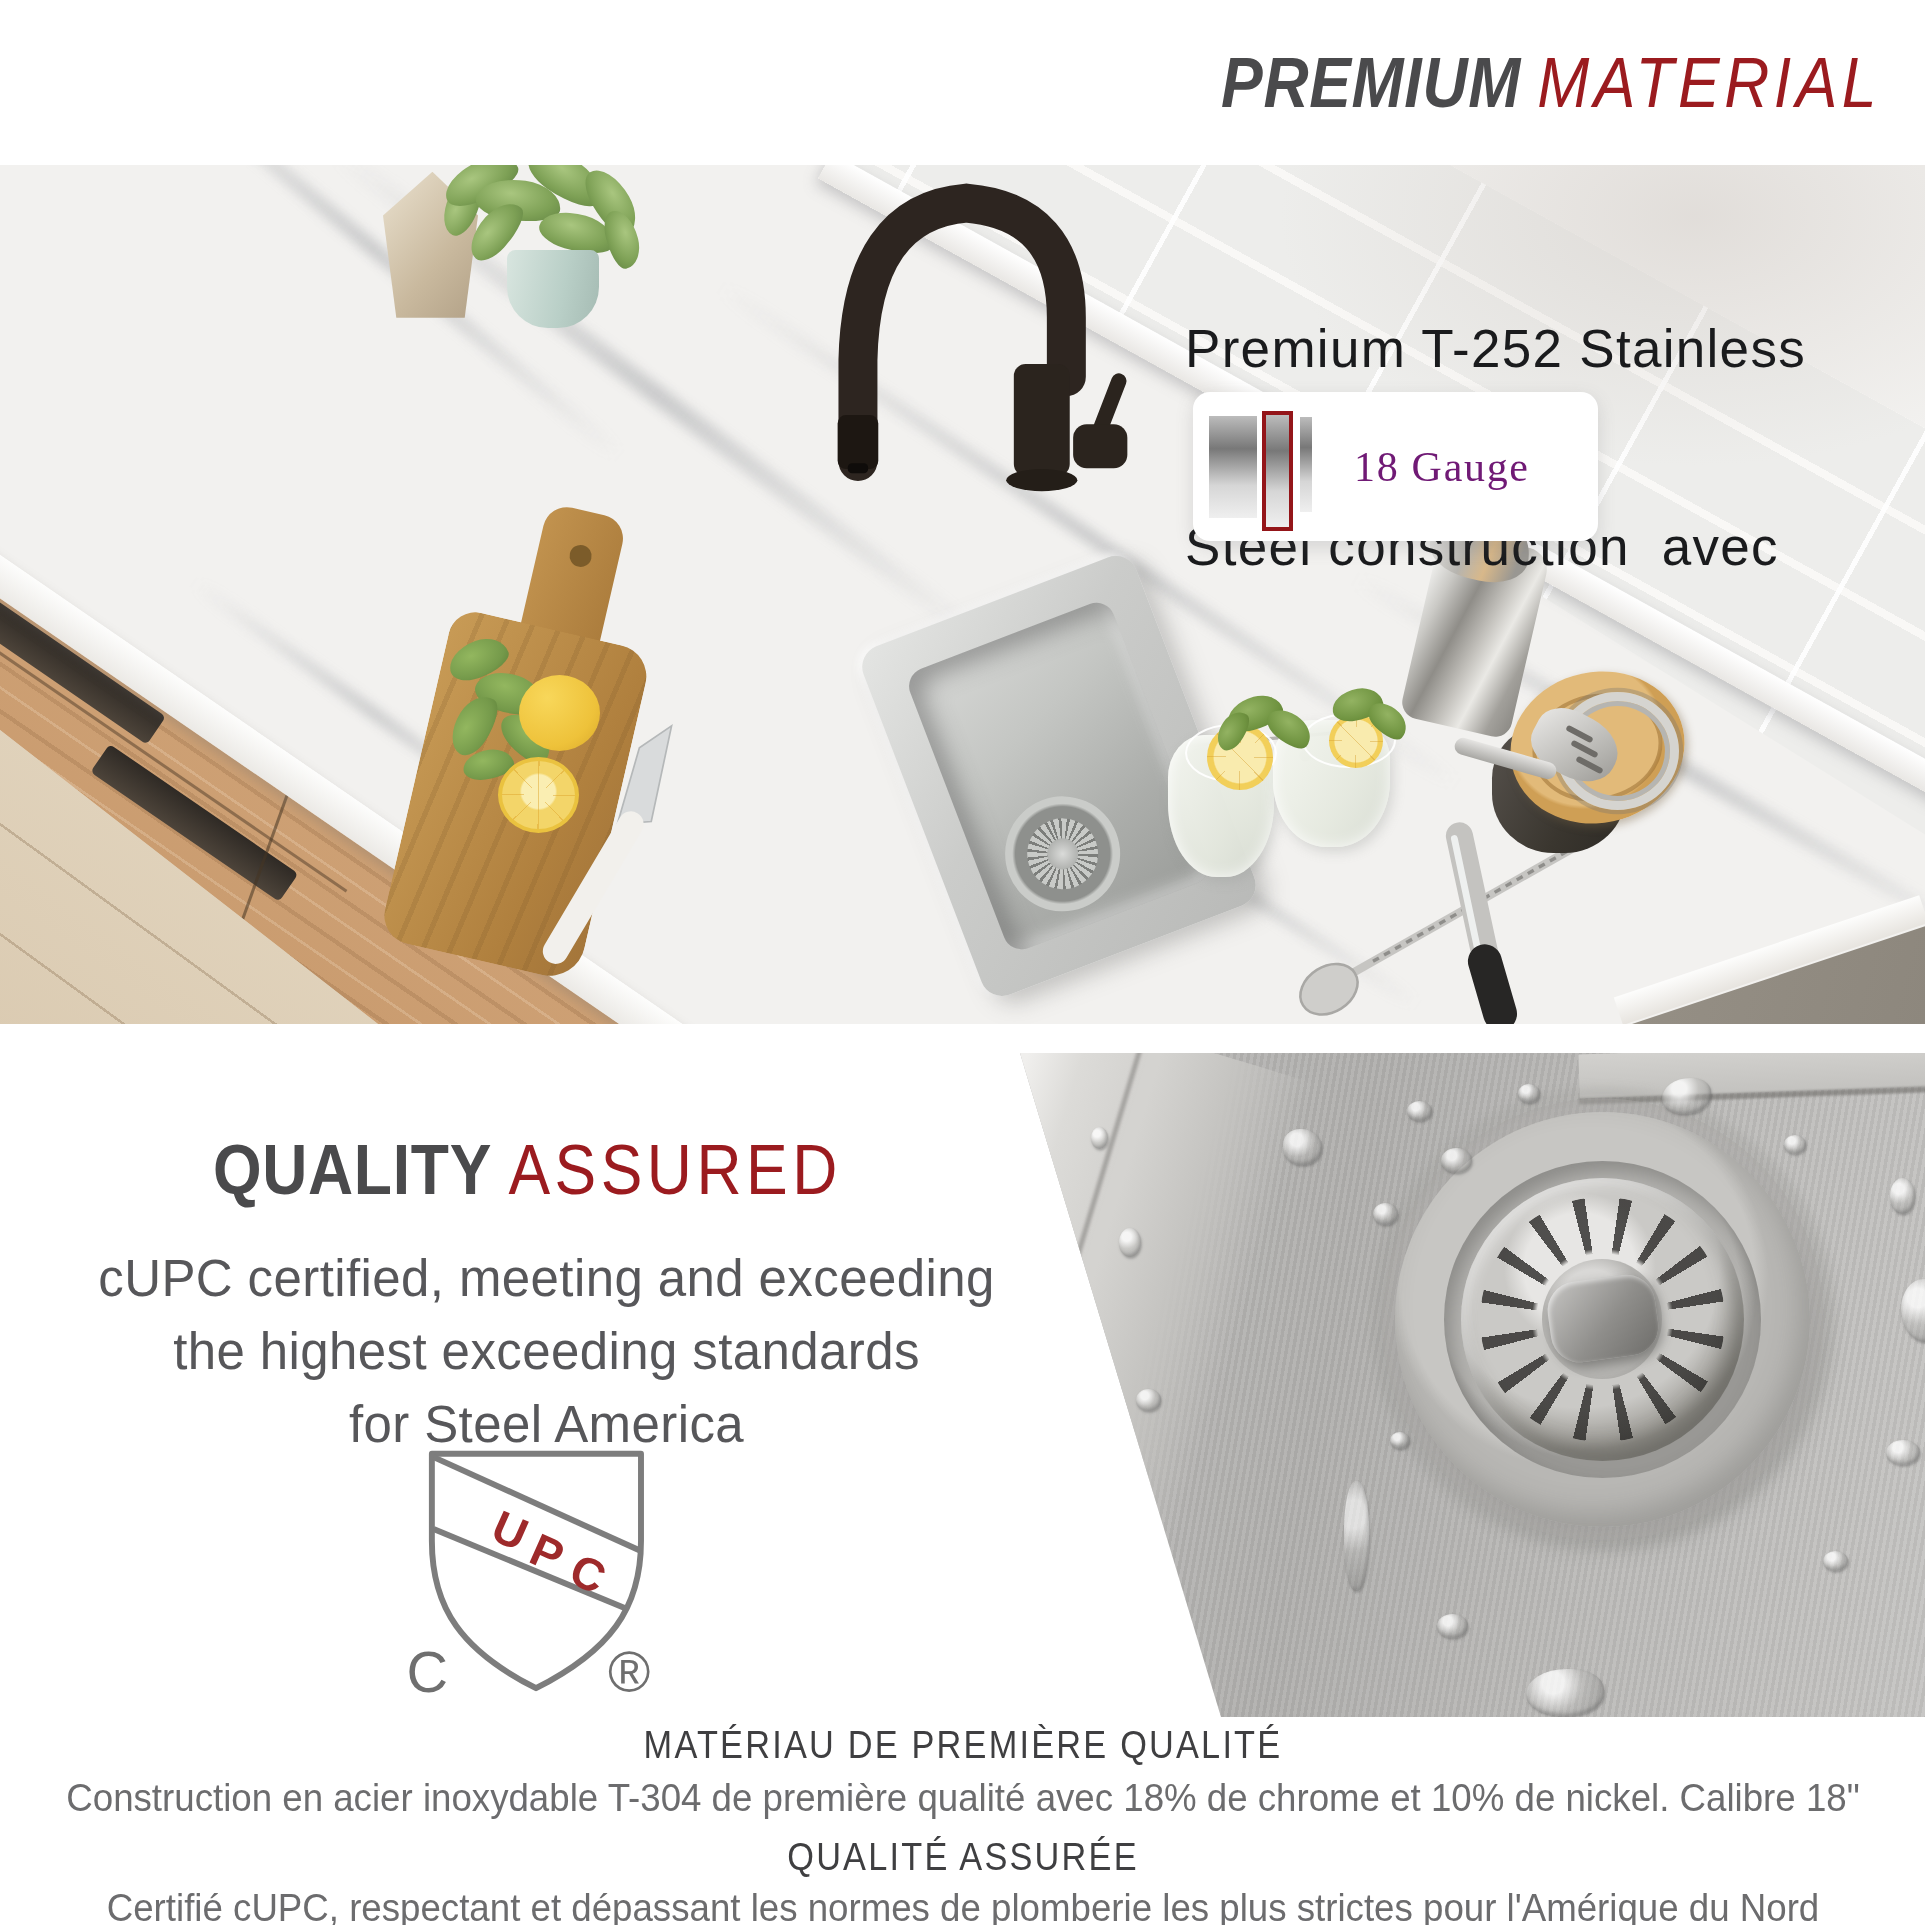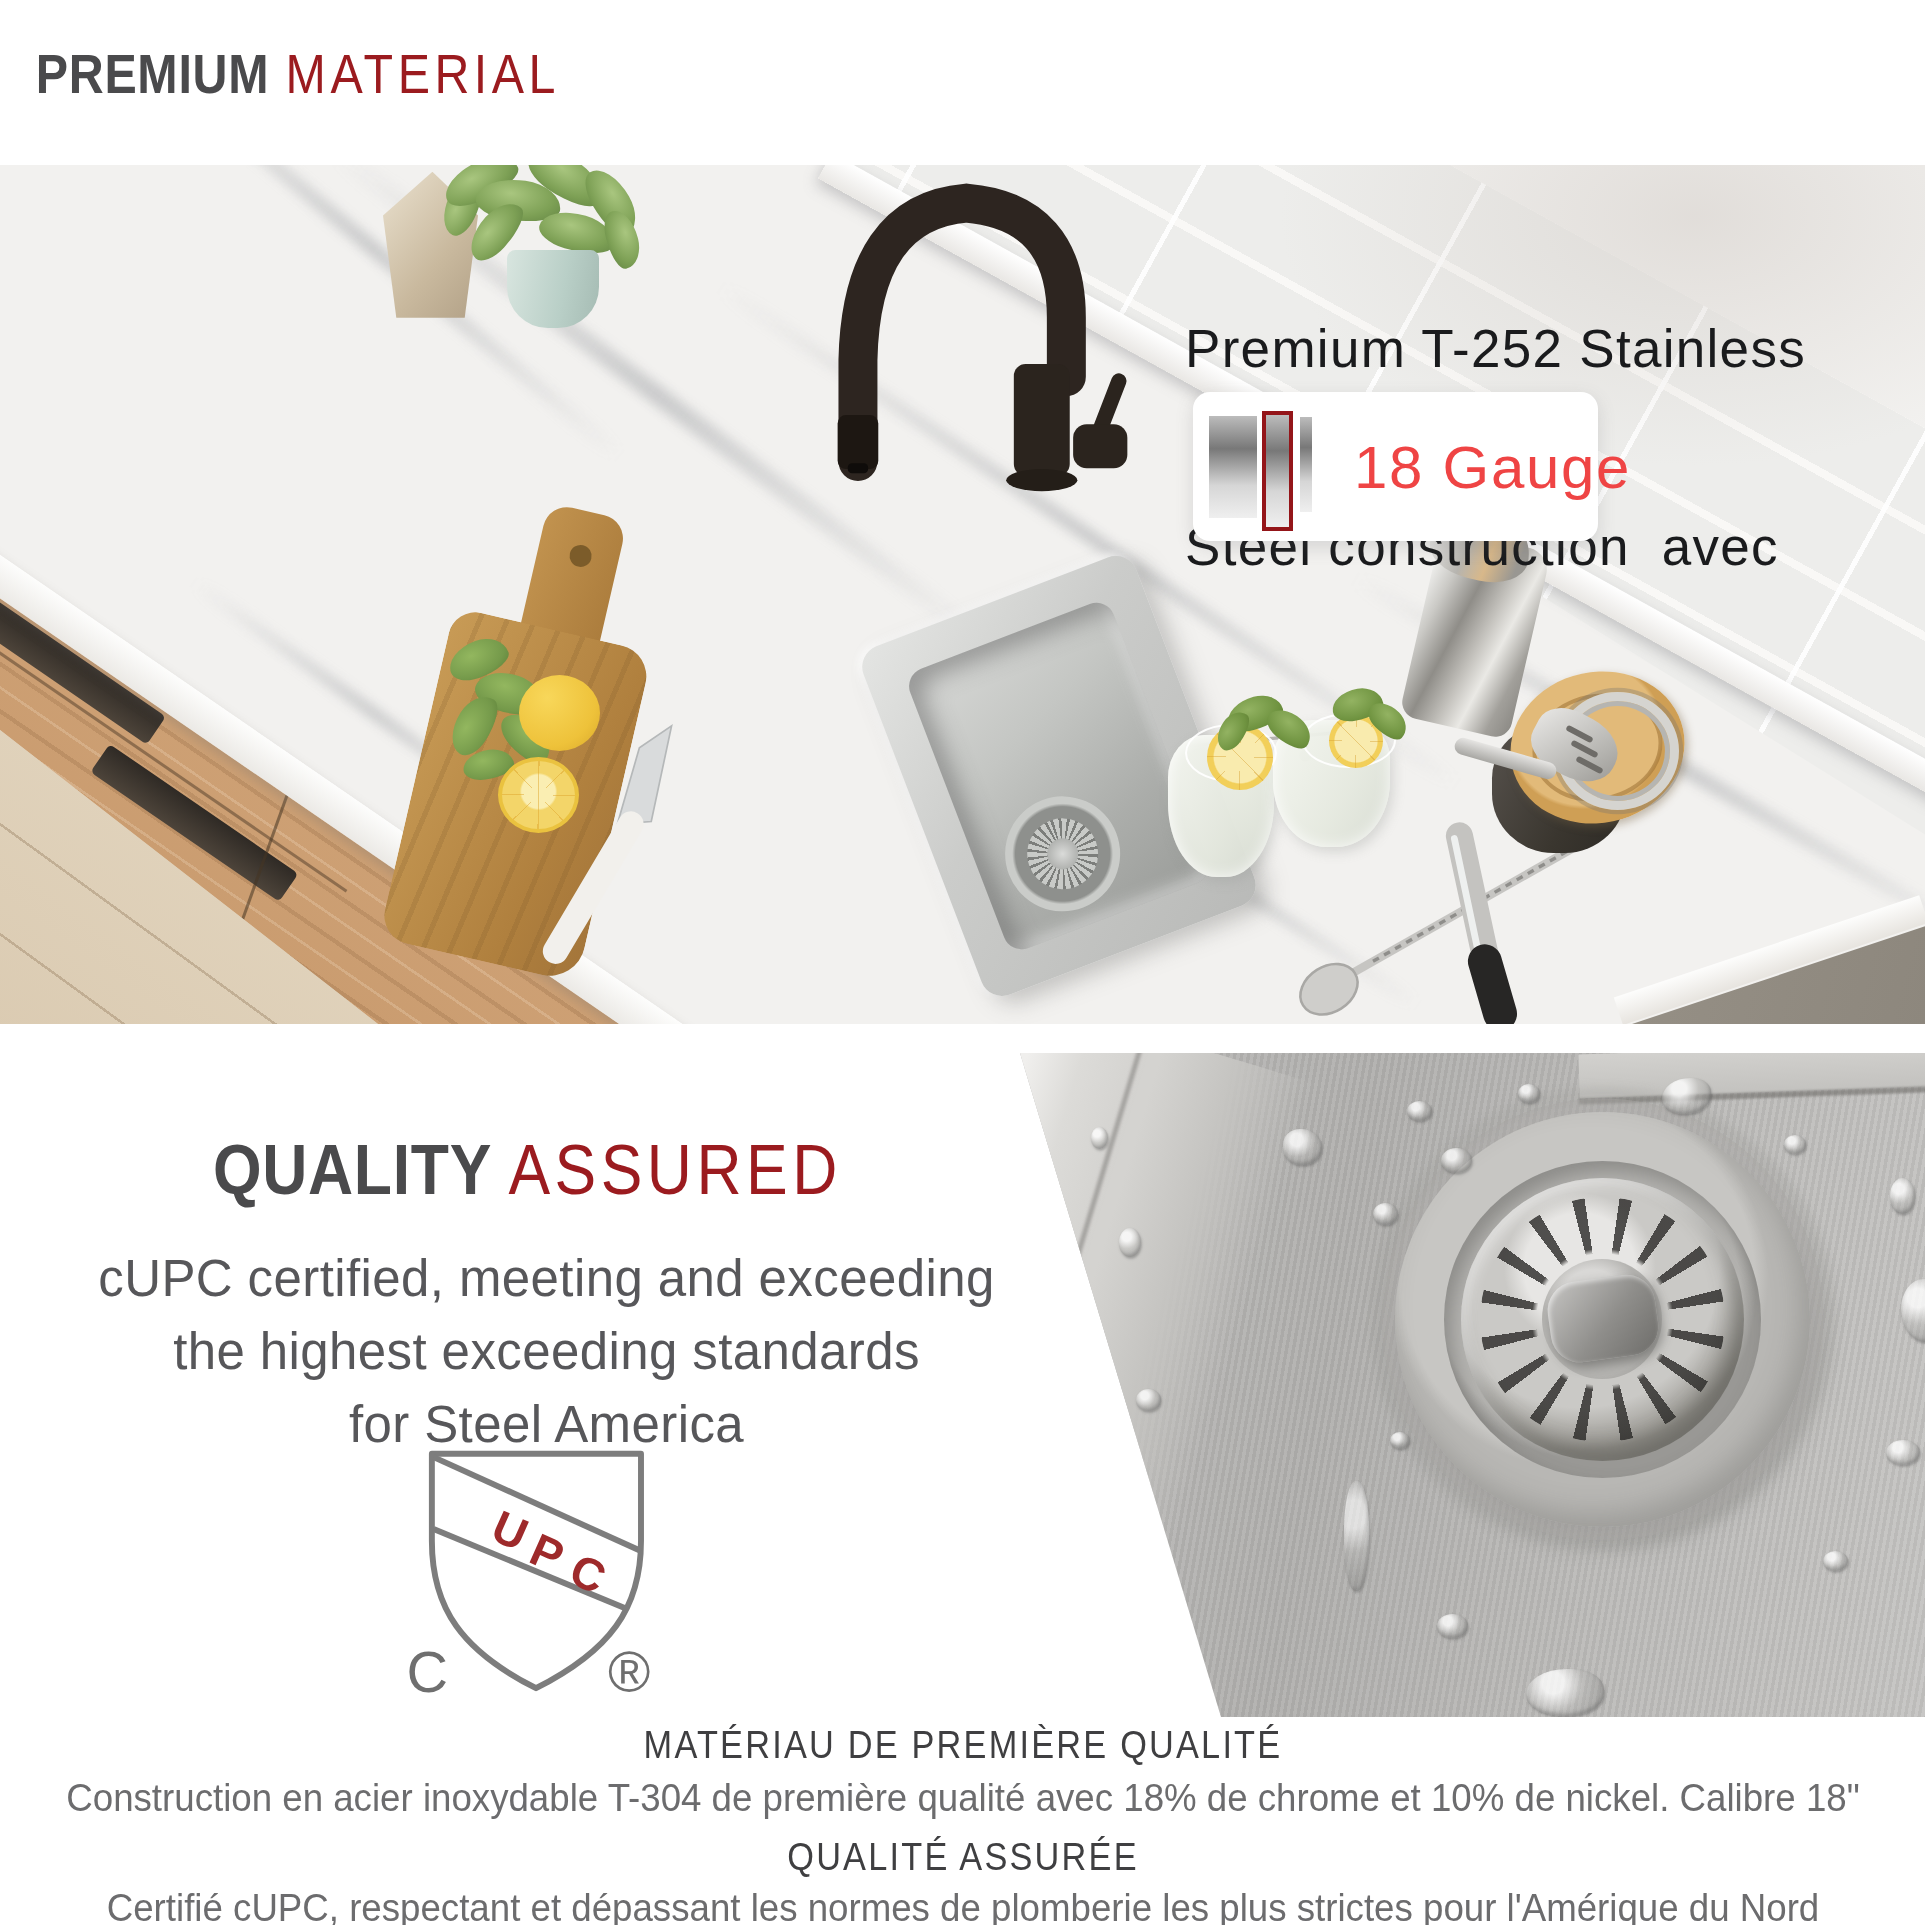--- a/index.html
+++ b/index.html
@@ -1,20 +1,20 @@
 <!DOCTYPE html>
 <html style="font-size:13.6px"><head>
 <meta charset="utf-8">
 <style>
   html,body{margin:0;padding:0;background:#fff;}
   #canvas{position:relative;width:1926px;height:1926px;background:#ffffff;overflow:hidden;
           font-family:"Liberation Sans",sans-serif;}
 
   
-  .main-title{position:absolute;top:47px;left:0;width:100%;text-align:left;font-size:55px;line-height:1;}
+  .main-title{position:absolute;top:47px;left:0;width:100%;text-align:right;font-size:71px;line-height:1;font-style:italic;}
   .squeeze{display:inline-block;transform:scaleX(.88);transform-origin:center;white-space:nowrap;}
   .t-bold{font-weight:800;color:#4a4a4c;letter-spacing:0.8px;}
   .t-red{font-weight:400;color:#9b1b1f;letter-spacing:5.1px;margin-left:18.6px;}
 
   
   .kitchen{position:absolute;left:0;top:165px;width:1926px;height:859px;overflow:hidden;background:#f2f1ef;}
   .marble{position:absolute;inset:0;background:
      radial-gradient(1271px 644px at 30% 60%, rgba(208,206,203,.28), transparent 65%),
      linear-gradient(115deg,#f5f4f2 0%,#ecebe9 40%,#f6f5f3 72%,#eeede b 100%);}
   .vein{position:absolute;background:linear-gradient(90deg,transparent,rgba(144,147,152,.4),transparent);filter:blur(5.1px);}
@@ -121,22 +121,22 @@
 
   .desc{position:absolute;left:1185px;top:18.6px;font-size:53px;line-height:66px;color:#1a1b1d;
      letter-spacing:1.3px;white-space:pre;font-weight:400;}
 
   .badge{position:absolute;left:1193px;top:227px;width:405px;height:149px;background:#fff;border-radius:17px;
      box-shadow:0 6.8px 18.6px rgba(90,90,95,.18);}
   .bar{position:absolute;background:linear-gradient(to bottom,#bcbcbc 0%,#787878 32%,#d6d6d6 68%,#efefef 100%);}
   .bar.b1{left:16px;top:24px;width:48px;height:102px;}
   .bar.b2{left:69px;top:18.6px;width:23px;height:112px;border:4.2px solid #941519;background-clip:padding-box;}
   .bar.b3{left:107px;top:25.4px;width:12px;height:95px;}
-  .badgelabel{position:absolute;left:161px;top:50%;transform:translateY(-50%);font-size:60px;color:#ef4444;
-     letter-spacing:1.7px;font-weight:500;white-space:nowrap;}
+  .badgelabel{position:absolute;left:161px;top:50%;transform:translateY(-50%);font-size:42px;color:#701a75;
+     letter-spacing:1.7px;font-weight:500;white-space:nowrap;font-family:Liberation Serif, serif;}
 
   
   .drain{position:absolute;left:1020px;top:1053px;width:906px;height:664px;overflow:hidden;
      clip-path:polygon(0 0,906px 0,906px 664px,201px 664px);
      background:linear-gradient(100deg,#bdbcba 0%,#b0afad 35%,#bbbab8 65%,#c5c4c2 100%);}
   .brush{position:absolute;inset:-68px;background:repeating-linear-gradient(100deg, rgba(255,255,255,.06) 0 3.4px, rgba(40,40,40,.05) 3.4px 6.8px);}
   .wall2{position:absolute;left:25.4px;top:-51px;width:280px;height:890px;transform:rotate(16.8deg);transform-origin:0 0;
      background:linear-gradient(90deg,#d4d3d0 0 45%,#c6c5c2 70%,rgba(185,184,181,0));}
   .wall1{position:absolute;left:-42px;top:-51px;width:178px;height:890px;transform:rotate(16.8deg);transform-origin:0 0;
      background:linear-gradient(90deg,#f0efed 0 35%,#dcdbd8 65%,rgba(205,204,201,.1));}

